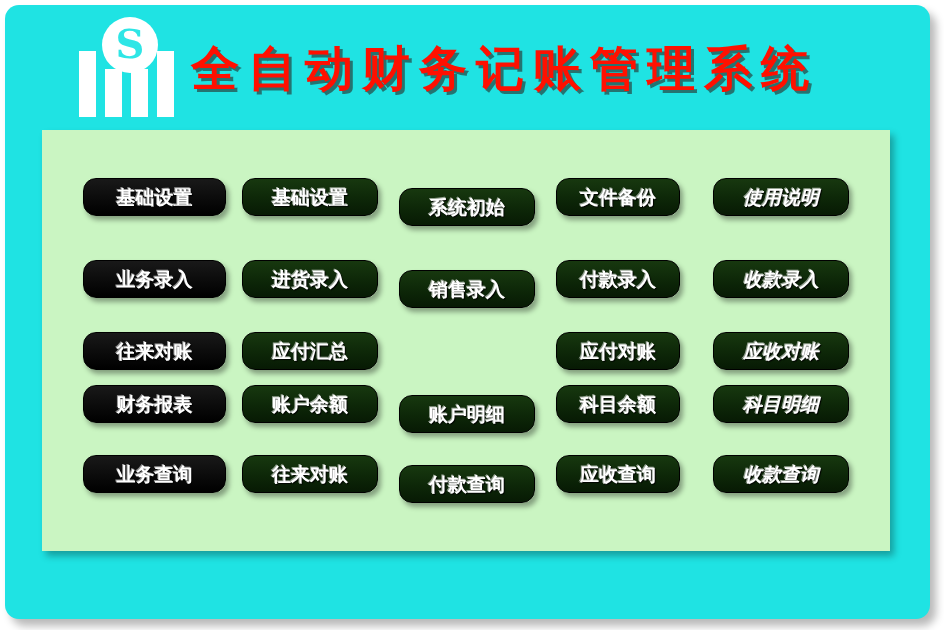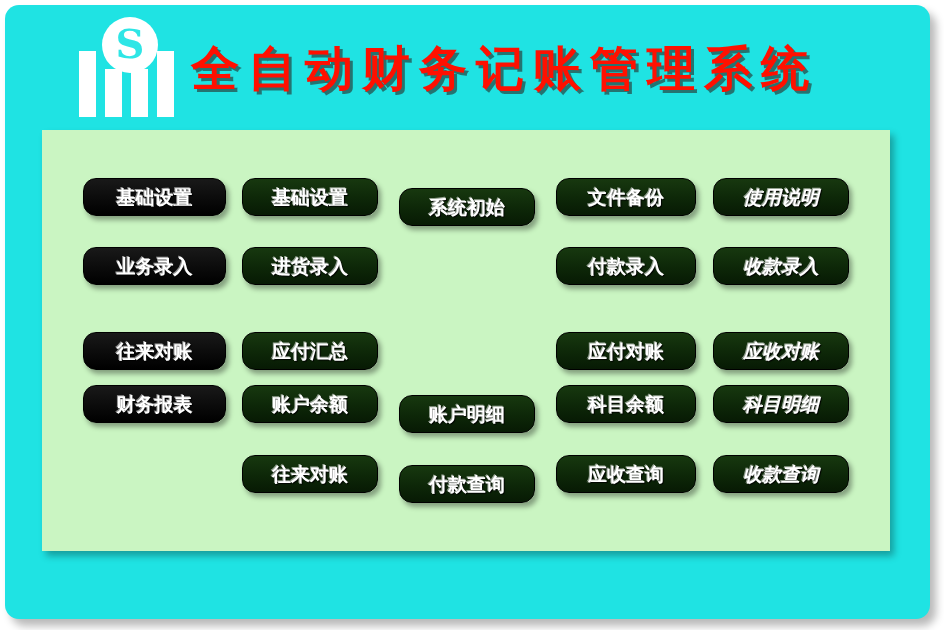--- a/index.html
+++ b/index.html
@@ -100,21 +100,21 @@
     height: 421px;
   }
 
   .menu-row {
     position: absolute;
     left: 0;
     width: 848px;
     height: 40px;
   }
   .menu-row.r0 { top: 48px; }
-  .menu-row.r1 { top: 117px; }
+  .menu-row.r1 { top: 130px; }
   .menu-row.r2 { top: 202px; }
   .menu-row.r3 { top: 255px; }
   .menu-row.r4 { top: 325px; }
 
   .btn {
     position: absolute;
     top: 0;
     height: 38px;
     border-radius: 13px;
     border: 1px solid #000000;
@@ -138,21 +138,21 @@
     left: 41px;
     width: 143px;
     background: linear-gradient(180deg, #191919 0%, #0b0b0b 55%, #000000 100%);
   }
   
   .btn.act {
     background: linear-gradient(180deg, #17380f 0%, #0d2708 55%, #071a04 100%);
   }
   .btn.c1 { left: 200px; width: 136px; }
   .btn.c2 { left: 357px; width: 136px; margin-top: 10px; }
-  .btn.c3 { left: 514px; width: 140px; }
+  .btn.c3 { left: 514px; width: 124px; }
   .btn.c4 { left: 671px; width: 136px; font-style: italic; }
 </style>
 </head>
 <body>
 
 <div id="app-window">
 
   <div id="header">
 
     <div id="logo">
@@ -173,40 +173,42 @@
         <div class="btn cat">基础设置</div>
         <div class="btn act c1">基础设置</div>
         <div class="btn act c2">系统初始</div>
         <div class="btn act c3">文件备份</div>
         <div class="btn act c4">使用说明</div>
       </div>
 
       <div class="menu-row r1">
         <div class="btn cat">业务录入</div>
         <div class="btn act c1">进货录入</div>
+        <div class="btn act c2">销售录入</div>
         <div class="btn act c3">付款录入</div>
         <div class="btn act c4">收款录入</div>
       </div>
 
       <div class="menu-row r2">
         <div class="btn cat">往来对账</div>
         <div class="btn act c1">应付汇总</div>
         <div class="btn act c3">应付对账</div>
         <div class="btn act c4">应收对账</div>
       </div>
 
       <div class="menu-row r3">
         <div class="btn cat">财务报表</div>
         <div class="btn act c1">账户余额</div>
         <div class="btn act c2">账户明细</div>
         <div class="btn act c3">科目余额</div>
         <div class="btn act c4">科目明细</div>
       </div>
 
       <div class="menu-row r4">
+        <div class="btn cat">业务查询</div>
         <div class="btn act c1">往来对账</div>
         <div class="btn act c2">付款查询</div>
         <div class="btn act c3">应收查询</div>
         <div class="btn act c4">收款查询</div>
       </div>
 
     </div>
   </div>
 
 </div>

